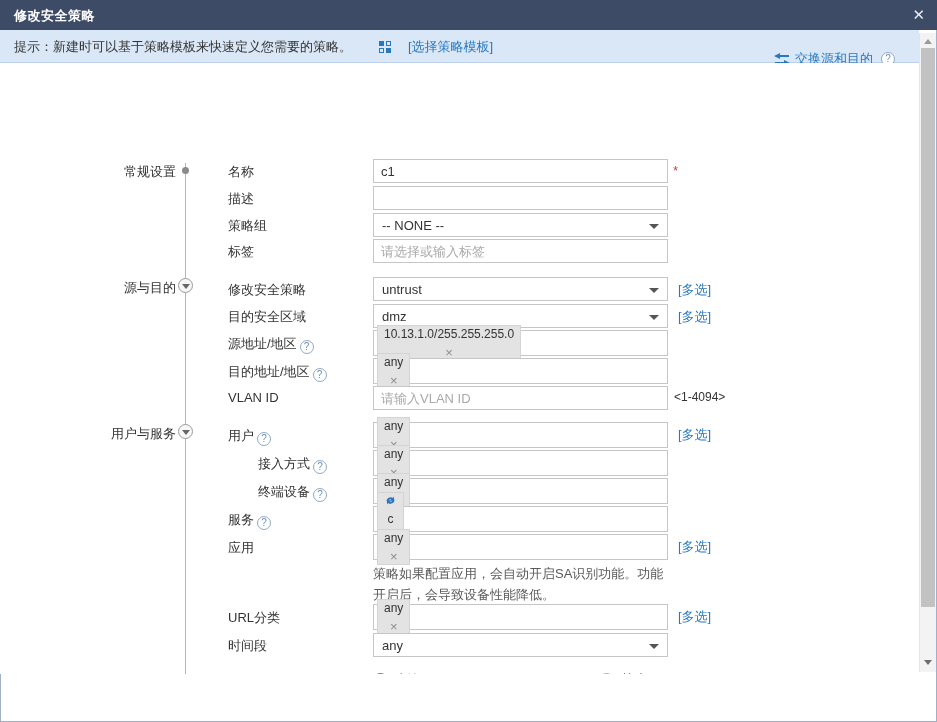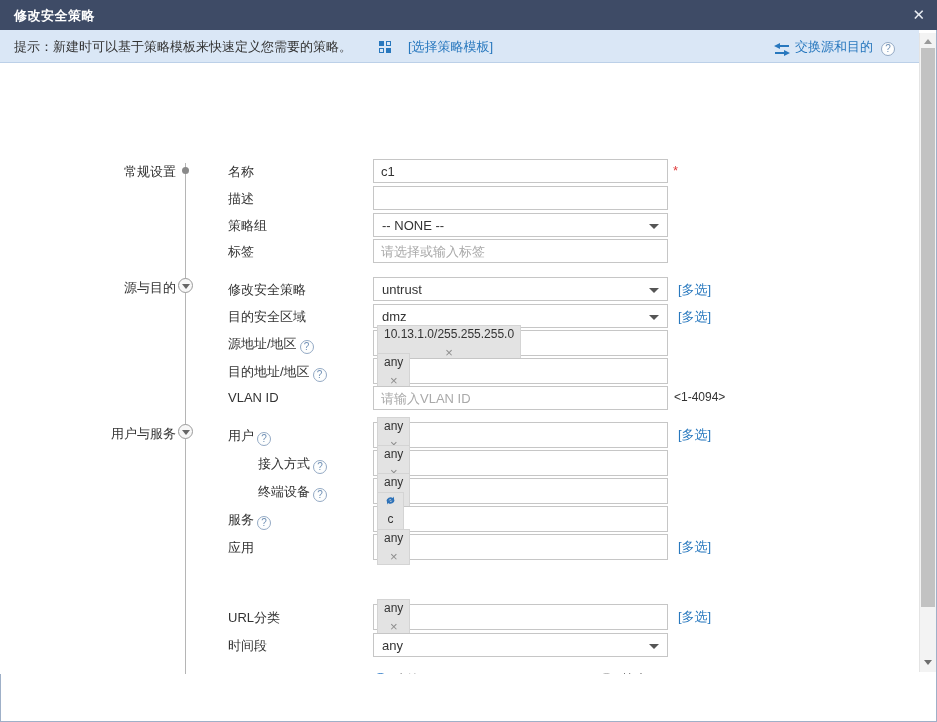--- a/index.html
+++ b/index.html
@@ -9,21 +9,21 @@
   
   .titlebar{position:absolute;top:0;left:0;width:937px;height:30px;background:#3e4b66;color:#fff;}
   .titlebar .title{position:absolute;left:14px;top:7px;font-size:13px;font-weight:bold;letter-spacing:.5px;}
   .titlebar .close{position:absolute;right:12px;top:5px;font-size:15px;color:#e8ecf2;cursor:pointer;line-height:20px;}
 
   
   .hintbar{position:absolute;top:30px;left:0;width:919px;height:33px;background:#dae7f6;border-bottom:1px solid #bcd0e8;font-size:13px;color:#333;}
   .hintbar .hint-text{position:absolute;left:14px;top:8px;}
   .hintbar .tpl-group{position:absolute;left:378px;top:8px;display:flex;align-items:center;gap:16px;}
   .hintbar .link{color:#2878be;text-decoration:none;cursor:pointer;font-size:13px;}
-  .hintbar .swap-group{position:absolute;right:24px;top:8px;display:flex;align-items:flex-end;gap:5px;color:#2878be;cursor:pointer;}
+  .hintbar .swap-group{position:absolute;right:24px;top:20px;display:flex;align-items:center;gap:5px;color:#2878be;cursor:pointer;}
   .help{display:inline-block;width:14px;height:14px;border:1px solid #93a9c4;border-radius:50%;color:#6f8fb5;font-size:10px;line-height:12px;text-align:center;margin-left:3px;vertical-align:-2px;background:#fdfefe;}
 
   
   .content{position:absolute;top:63px;left:0;width:920px;height:611px;background:#fff;overflow:hidden;font-size:13px;color:#333;}
 
   
   .rail-line{position:absolute;left:185px;top:100px;width:1px;height:562px;background:#b5b5b5;}
   .sec-label{position:absolute;left:40px;width:136px;text-align:right;font-size:13px;color:#333;}
   .sec-dot{position:absolute;left:182px;width:7px;height:7px;border-radius:50%;background:#8a8a8a;}
   .sec-toggle{position:absolute;left:178px;width:15px;height:15px;border:1px solid #9b9b9b;border-radius:50%;background:#f7f7f7;}
@@ -210,20 +210,21 @@
     </div>
 
     <div class="lbl" style="top:476px">应用</div>
     <div class="fld tagbox" style="top:471px">
       <span class="chip">
           <span>any</span>
           <span class="chip-x">×</span>
         </span>
     </div>
     <a class="multi" style="top:475px">[多选]</a>
+    <div class="note">策略如果配置应用，会自动开启SA识别功能。功能开启后，会导致设备性能降低。</div>
 
     <div class="lbl" style="top:546px">URL分类</div>
     <div class="fld tagbox" style="top:541px">
       <span class="chip">
           <span>any</span>
           <span class="chip-x">×</span>
         </span>
     </div>
     <a class="multi" style="top:545px">[多选]</a>
 

